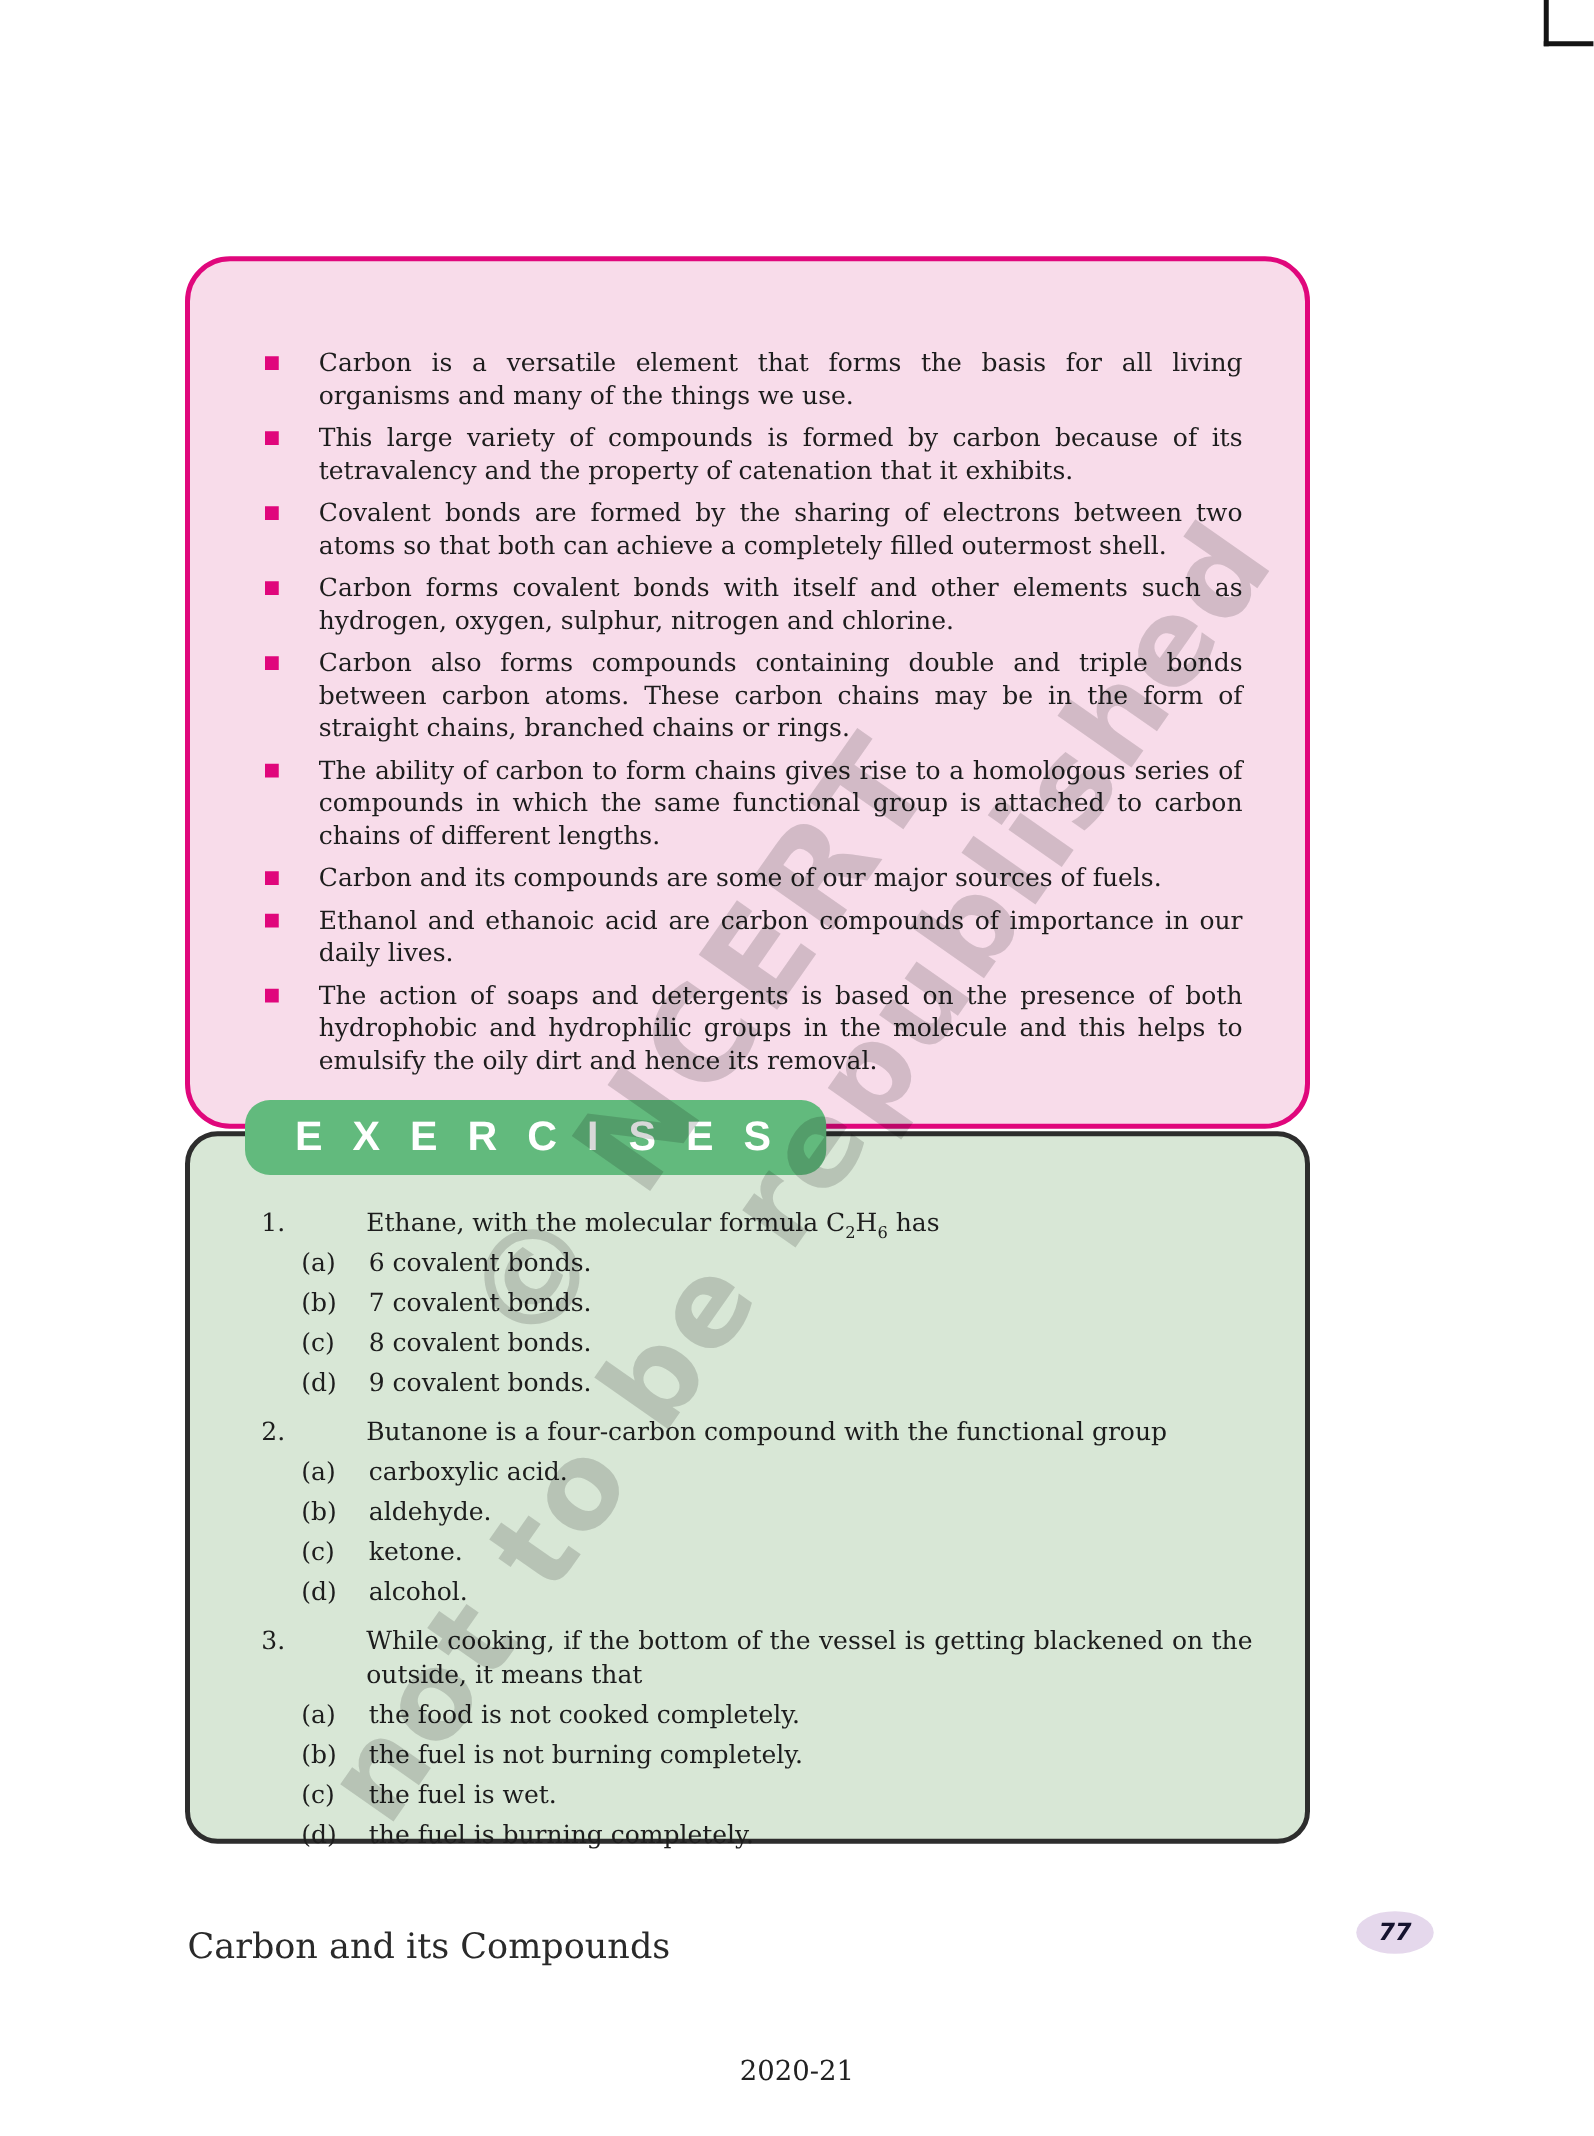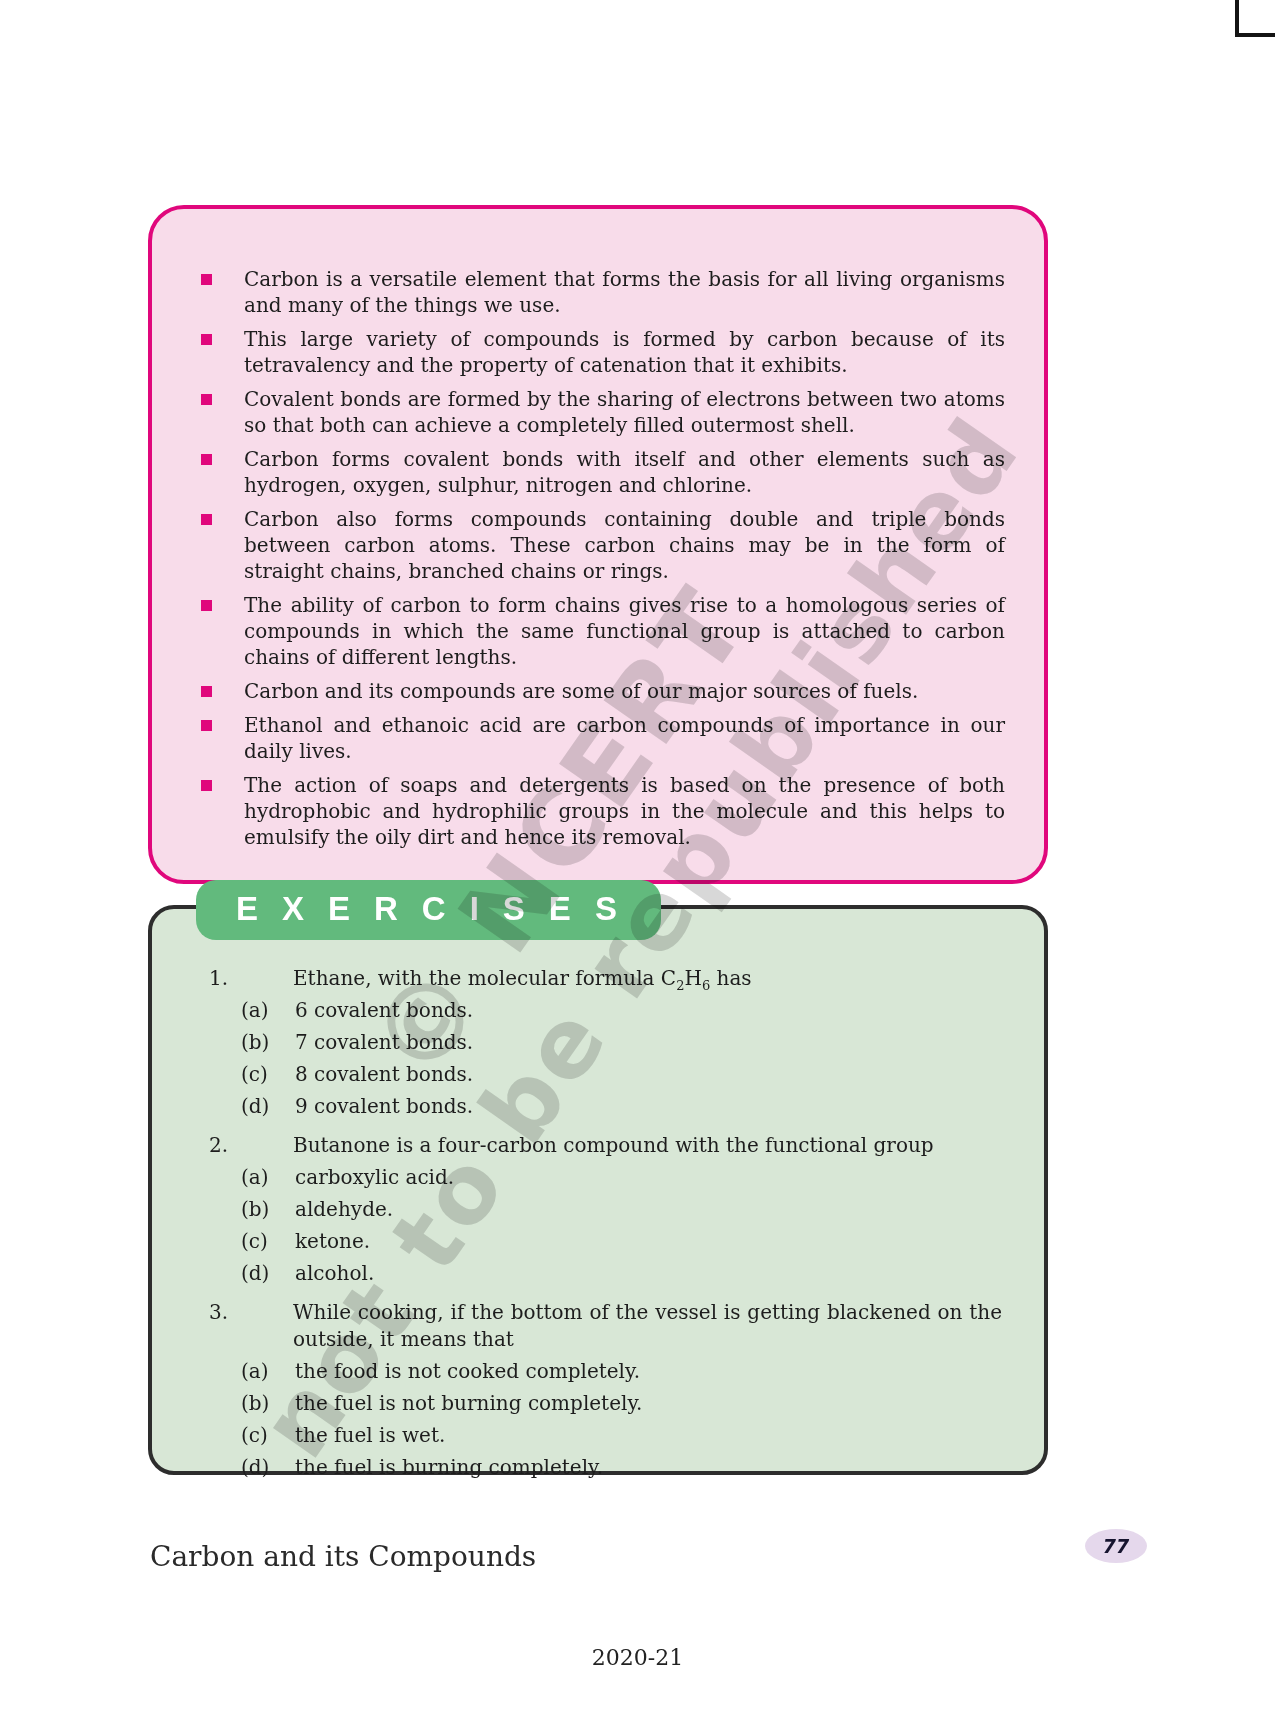--- a/index.html
+++ b/index.html
@@ -19,21 +19,21 @@
     position:absolute; left:148px; top:205px; width:900px; min-height:645px;
     background:#f8dcea; border:4px solid #e0077c; border-radius:36px;
     box-sizing:border-box; padding:52px 34px 22px 40px;
   }
   .learnt-badge {
     position:absolute; left:44px; top:-40px;
     background:#f39fc5; border-radius:18px; padding:6px 28px 10px 28px;
     font-family:"DejaVu Sans", sans-serif; font-weight:bold;
     color:#ffffff; font-size:37px; letter-spacing:1px; white-space:nowrap;
   }
-  .bullets { list-style:none; margin:5px; padding:0; }
+  .bullets { list-style:none; margin:16px; padding:0; }
   .bullets li { display:flex; margin-bottom:8px; font-size:20px; line-height:26px; }
   .bullet-sq { flex:0 0 11px; width:11px; height:11px; background:#e0077c; margin:8px 32px 0 4px; }
   .bullet-text { flex:1; text-align:justify; }
 
   
   .ex-box {
     position:absolute; left:148px; top:905px; width:900px; height:570px;
     background:#d8e7d6; border:4px solid #2d2d2d; border-radius:26px;
     box-sizing:border-box; padding:56px 42px 18px 57px;
   }

